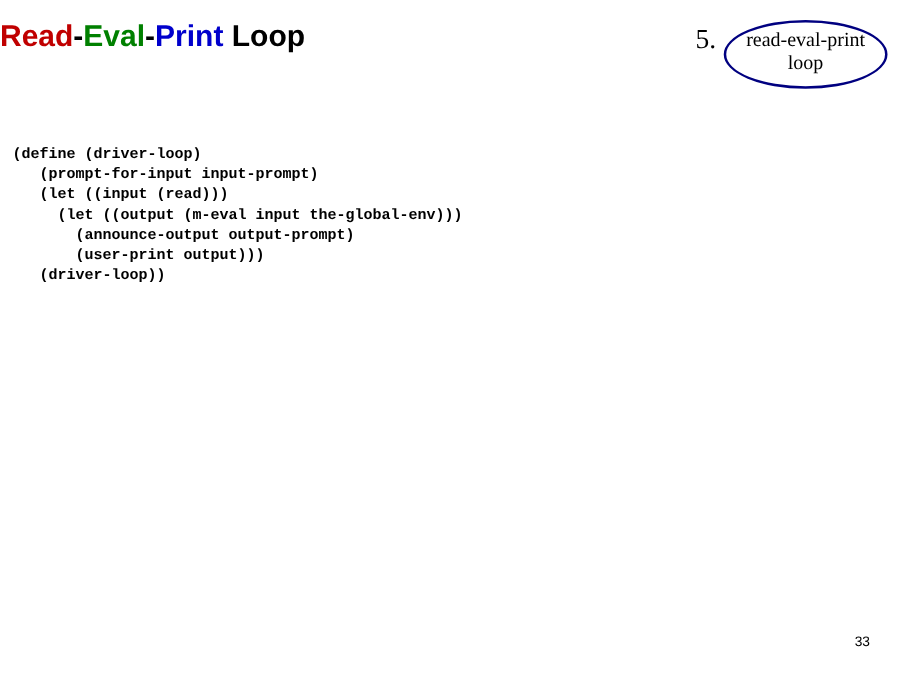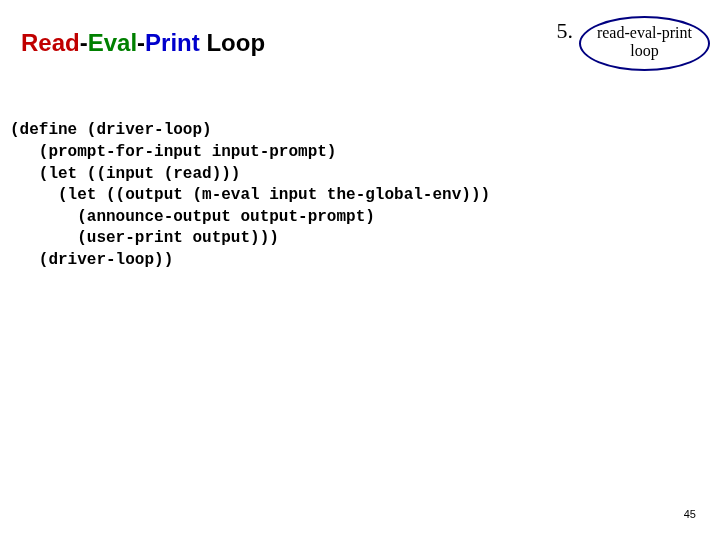--- a/index.html
+++ b/index.html
@@ -6,22 +6,22 @@
   body {
     width: 720px;
     height: 540px;
     background: #ffffff;
     font-family: Arial, Helvetica, sans-serif;
     position: relative;
     overflow: hidden;
   }
   .header {
     display: flex;
-    align-items: center;
-    padding: 16px 10px 0 21px;
+    align-items: flex-start;
+    padding: 16px 10px 0 0;
   }
   .title {
     font-size: 24px;
     font-weight: bold;
     flex: 1;
   }
   .title .w-read { color: #c00000; }
   .title .w-eval { color: #008000; }
   .title .w-print { color: #0000cc; }
   .title .w-loop { color: #000000; }
@@ -43,21 +43,21 @@
     border-radius: 50% / 50%;
     padding: 6px 16px 8px 16px;
     text-align: center;
     line-height: 1.15;
     font-family: "Times New Roman", Times, serif;
     font-size: 16px;
     color: #000000;
   }
   .code {
     font-family: "Courier New", Courier, monospace;
-    font-size: 16px;
+    font-size: 12px;
     font-weight: bold;
     color: #000000;
     white-space: pre;
     padding: 28px 0 0 10px;
     line-height: 1.35;
   }
   .page-number {
     position: absolute;
     bottom: 20px;
     right: 24px;
@@ -85,13 +85,13 @@
 <div class="code">
 <span>(define (driver-loop)</span>
 <span>   (prompt-for-input input-prompt)</span>
 <span>   (let ((input (read)))</span>
 <span>     (let ((output (m-eval input the-global-env)))</span>
 <span>       (announce-output output-prompt)</span>
 <span>       (user-print output)))</span>
 <span>   (driver-loop))</span>
 </div>
 
-<div class="page-number">45</div>
+<div class="page-number">33</div>
 
 </body></html>

